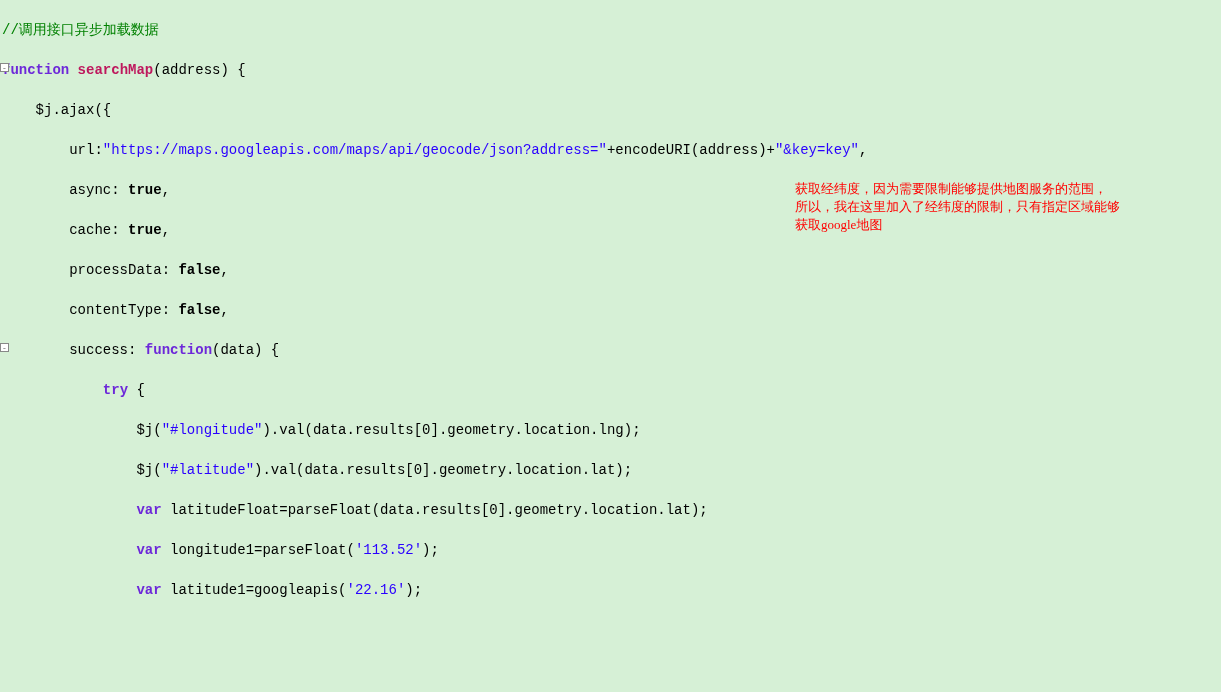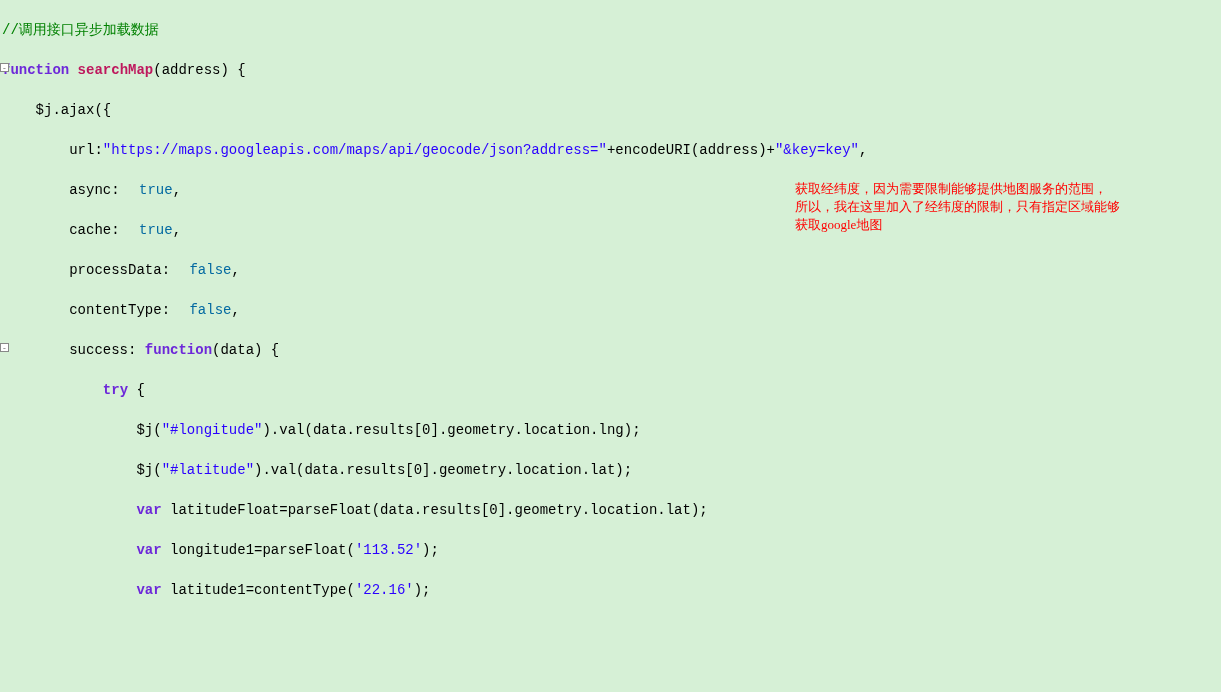--- a/index.html
+++ b/index.html
@@ -35,21 +35,21 @@
     font-size: 8px;
     line-height: 7px;
     text-align: center;
     cursor: pointer;
     color: #555;
   }
   .comment { color: #008000; }
   .keyword2 { color: #6d28d9; font-weight: bold; }
   .funcname { color: #be185d; font-weight: bold; }
   .string { color: #2a00ff; }
-  .boolkw { color: #0369a1; font-weight: normal; margin-left: 11px; }
+  .boolkw { color: #000000; font-weight: bold; }
   .annotation {
     position: absolute;
     color: #ff0000;
     font-family: Liberation Serif, serif;
     font-size: 13px;
     line-height: 18px;
     z-index: 10;
   }
 </style>
 </head>
@@ -63,21 +63,21 @@
 <div class="line"><span>        async: </span><span class="boolkw">true</span><span>,</span></div>
 <div class="line"><span>        cache: </span><span class="boolkw">true</span><span>,</span></div>
 <div class="line"><span>        processData: </span><span class="boolkw">false</span><span>,</span></div>
 <div class="line"><span>        contentType: </span><span class="boolkw">false</span><span>,</span></div>
 <div class="line"><span class="fold">-</span><span>        success: </span><span class="keyword2">function</span><span>(data) {</span></div>
 <div class="line"><span>            </span><span class="keyword2">try</span><span> {</span></div>
 <div class="line"><span>                $j(</span><span class="string">"#longitude"</span><span>).val(data.results[0].geometry.location.lng);</span></div>
 <div class="line"><span>                $j(</span><span class="string">"#latitude"</span><span>).val(data.results[0].geometry.location.lat);</span></div>
 <div class="line"><span>                </span><span class="keyword2">var</span><span> latitudeFloat=parseFloat(data.results[0].geometry.location.lat);</span></div>
 <div class="line"><span>                </span><span class="keyword2">var</span><span> longitude1=parseFloat(</span><span class="string">'113.52'</span><span>);</span></div>
-<div class="line"><span>                </span><span class="keyword2">var</span><span> latitude1=contentType(</span><span class="string">'22.16'</span><span>);</span></div>
+<div class="line"><span>                </span><span class="keyword2">var</span><span> latitude1=googleapis(</span><span class="string">'22.16'</span><span>);</span></div>
 
 
 
 
 
 
 
 
 
 

